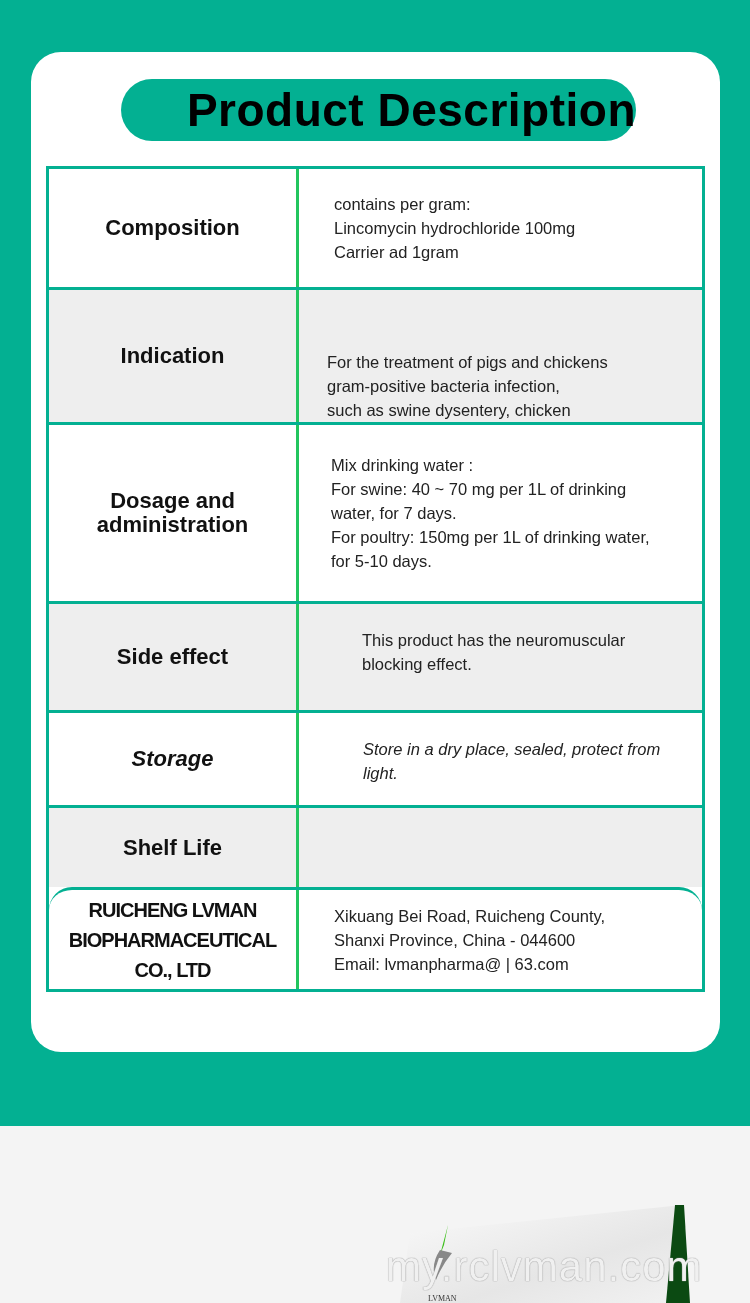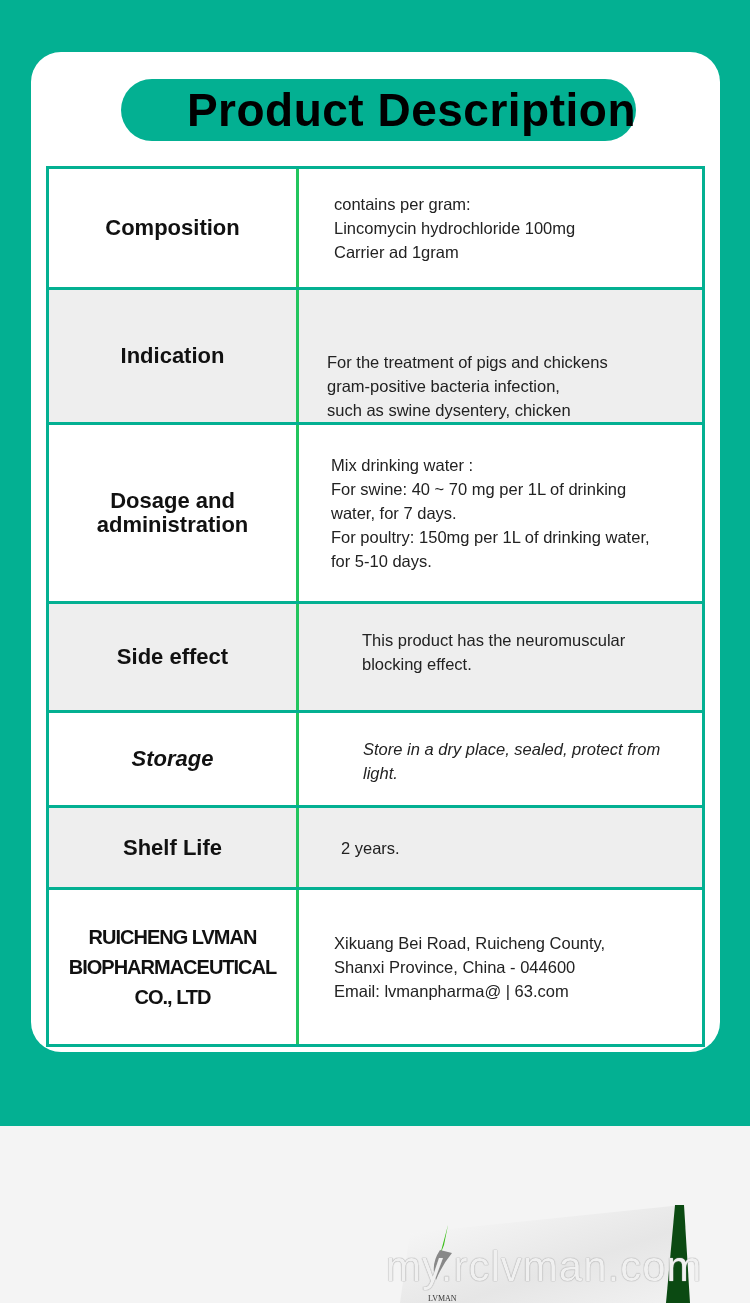--- a/index.html
+++ b/index.html
@@ -66,25 +66,22 @@
   </div>
   <div class="row" style="height:95px;font-style:italic;">
     <div class="label">Storage</div>
     <div class="value" style="padding-left:36px; align-items:flex-start; padding-top:24px;margin-left:28px;">
       <span class="lines">Store in a dry place, sealed,  protect from
 light.</span>
     </div>
   </div>
   <div class="row alt" style="height:82px;">
     <div class="label">Shelf Life</div>
-    <div class="value" style="padding-left:42px;">
-      <span class="lines">2 years.</span>
-    </div>
   </div>
-  <div class="row" style="height:157px;">
+  <div class="row" style="height:102px;border-radius:23px;">
     <div class="label company" style="padding:0 8px;">RUICHENG LVMAN BIOPHARMACEUTICAL CO., LTD</div>
     <div class="value" style="padding-left:35px;">
       <span class="lines">Xikuang Bei Road, Ruicheng County,
 Shanxi Province, China - 044600
 Email: lvmanpharma@ | 63.com</span>
     </div>
   </div>
 </div>
 
 <svg class="bag" viewBox="0 0 290 98" xmlns="http://www.w3.org/2000/svg">

